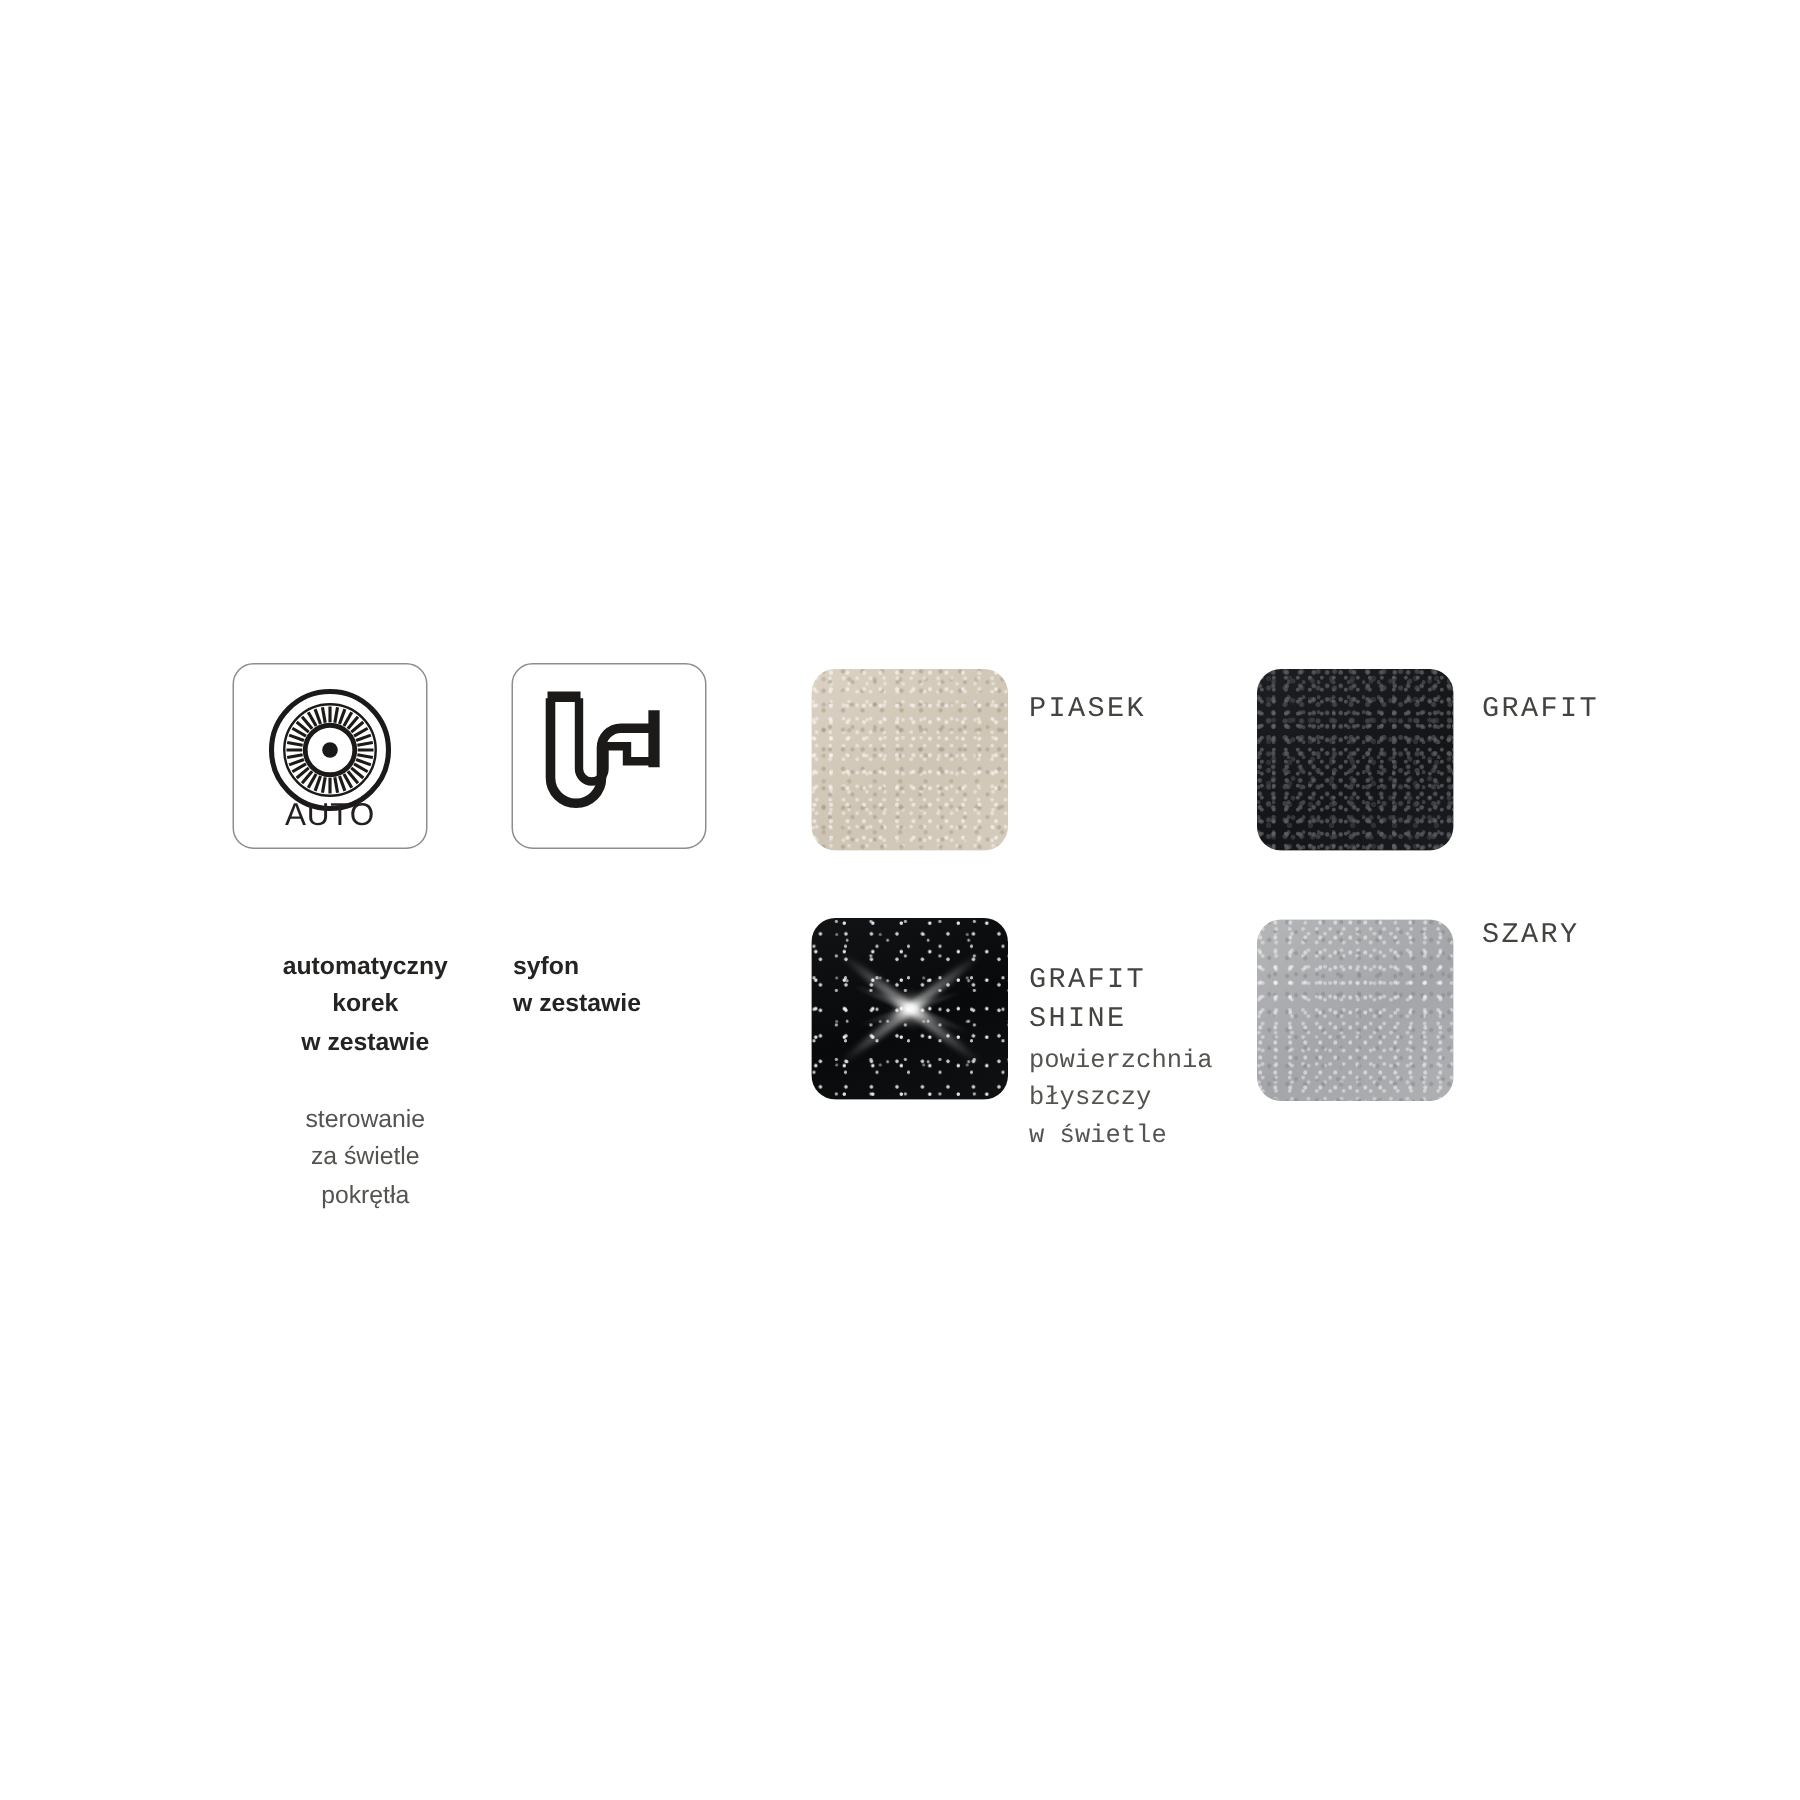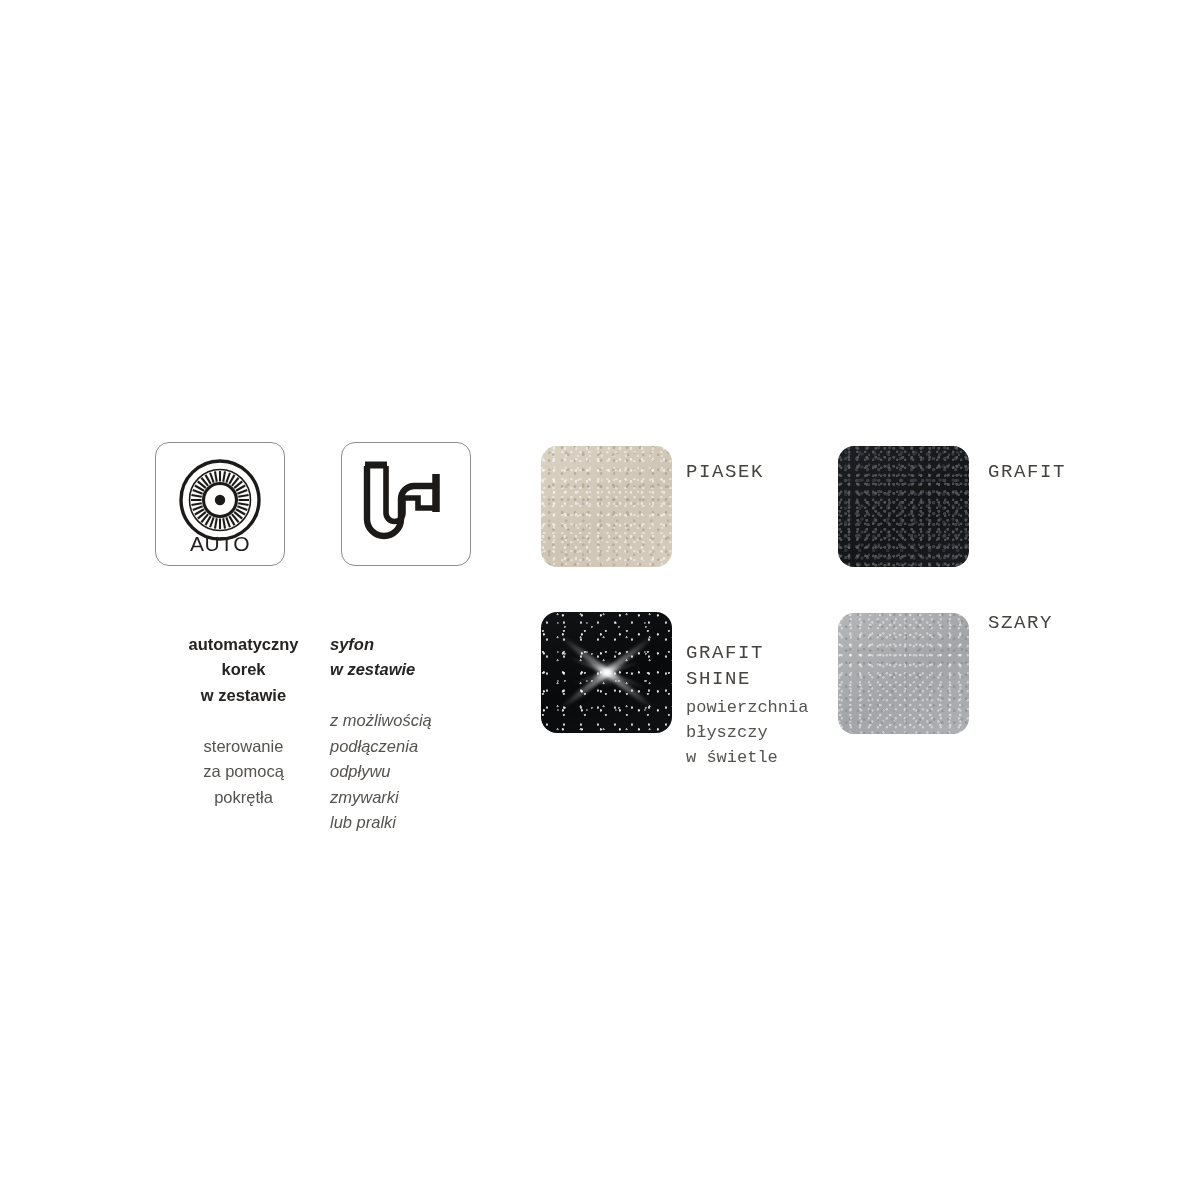--- a/index.html
+++ b/index.html
@@ -82,21 +82,21 @@
     display: block;
     white-space: pre-line;
   }
   .caption .light {
     font-weight: normal;
     color: #55534f;
     display: block;
     white-space: pre-line;
   }
   .caption-1 { left: 156px; top: 606px; width: 175px; text-align: center; }
-  .caption-2 { left: 330px; top: 606px; width: 180px; font-style: italic; }
+  .caption-2 { left: 342px; top: 606px; width: 180px; }
 
   
   .swatch-item {
     position: absolute;
   }
   .swatch {
     width: 131px;
     height: 121px;
     border-radius: 16px;
     position: relative;
@@ -277,21 +277,21 @@
       </span>
       <span class="auto-label">AUTO</span>
     </div>
   </div>
 
   <div class="caption caption-1">
     <span class="strong">automatyczny
 korek
 w zestawie</span>
     <span class="light">sterowanie
-za pomocą
+za świetle
 pokrętła</span>
   </div>
 
   <div class="feature feature-2">
     <div class="icon-box">
       <span class="siphon-svg">
         <svg width="100" height="92" viewBox="0 0 100 92" aria-hidden="true">
           <g fill="none" stroke="#1c1a18" stroke-width="6.4" stroke-linecap="butt">
 
             <path d="M9 9 H31" stroke-width="7"></path>
@@ -305,25 +305,20 @@
             <path d="M80 18 V56" stroke-width="7.5"></path>
           </g>
         </svg>
       </span>
     </div>
   </div>
 
   <div class="caption caption-2">
     <span class="strong">syfon
 w zestawie</span>
-    <span class="light">z możliwością
-podłączenia
-odpływu
-zmywarki
-lub pralki</span>
   </div>
 
   <div class="swatch-item swatch-piasek">
     <div class="swatch tex-piasek"></div>
   </div>
   <div class="swatch-label label-piasek">PIASEK</div>
 
   <div class="swatch-item swatch-grafit">
     <div class="swatch tex-grafit"></div>
   </div>

